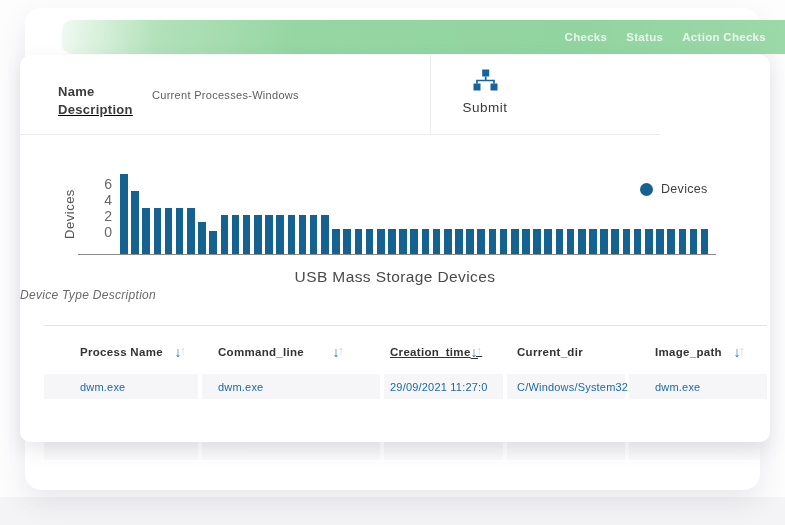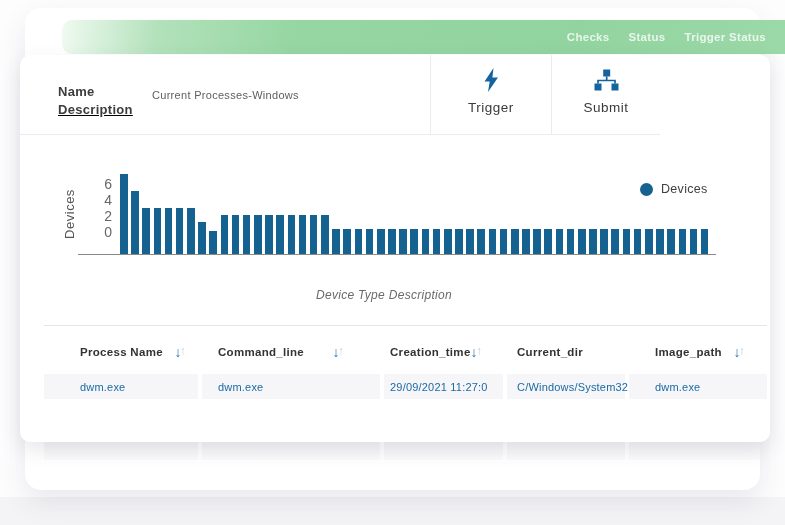--- a/index.html
+++ b/index.html
@@ -41,37 +41,37 @@
   .y-label { position:absolute; left:49px; top:79px; transform:translate(-50%,-50%) rotate(-90deg);
     font-size:13px; color:#555; letter-spacing:.5px; white-space:nowrap; }
   .tick { position:absolute; width:30px; left:62px; text-align:right; font-size:14px; color:#666; line-height:16px; }
   .plot { position:absolute; left:58px; top:0; width:638px; height:120px; border-bottom:1.5px solid #8a8a8a; }
   .bar { position:absolute; bottom:0; width:7.6px; background:#15618f; }
   .legend { position:absolute; left:620px; top:47px; display:flex; align-items:center; gap:8px; }
   .legend-dot { width:13px; height:13px; border-radius:50%; background:#15618f; }
   .legend-text { font-size:12.5px; color:#3f3f3f; letter-spacing:.3px; }
   .chart-title { position:absolute; left:0; width:750px; top:133px; text-align:center;
     font-size:15.5px; color:#4a4a4a; letter-spacing:.4px; }
-  .chart-subtitle { position:absolute; left:0; width:728px; top:153px; text-align:center;
+  .chart-subtitle { position:absolute; left:0; width:728px; top:153px; text-align:left;
     font-size:12px; font-style:italic; color:#6a6a6a; letter-spacing:.3px; }
 
   
   .table-wrap { position:absolute; left:24px; top:270px; width:723px; border-top:1px solid #e5e5e5; padding-top:5px; }
   .tgrid { display:grid; grid-template-columns:154px 178px 119px 118px 138px; column-gap:4px; row-gap:2px; }
   .th { height:41px; background:#fff; display:flex; align-items:center; justify-content:space-between;
     font-size:11.5px; font-weight:700; color:#333; letter-spacing:.3px; }
   .td { height:25px; background:#f6f6f8; display:flex; align-items:center;
     font-size:11px; color:#1b6aa5; letter-spacing:.2px; cursor:pointer; }
   .th:nth-child(1), .td:nth-child(6)  { padding-left:36px; }
   .th:nth-child(2), .td:nth-child(7)  { padding-left:16px; }
   .th:nth-child(3), .td:nth-child(8)  { padding-left:6px; }
   .th:nth-child(4), .td:nth-child(9)  { padding-left:10px; }
   .th:nth-child(5), .td:nth-child(10) { padding-left:26px; }
   .th:nth-child(1) { padding-right:12px; } .th:nth-child(2) { padding-right:36px; }
-  .th:nth-child(3) { padding-right:26px; } .th:nth-child(4) { padding-right:10px; }
+  .th:nth-child(3) { padding-right:26px;text-decoration:underline; } .th:nth-child(4) { padding-right:10px; }
   .th:nth-child(5) { padding-right:22px; }
   .sort { display:flex; align-items:center; cursor:pointer; line-height:1; }
   .sd { color:#2e77ae; font-size:14px; font-weight:700; }
   .su { color:#c8d1d8; font-size:12px; margin-left:-2px; position:relative; top:-1px; }
 
   
   .faded-row { position:absolute; top:434px; height:26px; opacity:.55;
     background:linear-gradient(180deg,#e9e9ee 0%, #f8f8fa 100%); }
   .faded-chip { position:absolute; left:41px; top:433px; width:14px; height:5px; background:#d6d6dc; opacity:.8; }
 </style>
@@ -80,49 +80,41 @@
 
 <div class="page">
   <div class="page-band"></div>
 
   <div class="outer-card"></div>
 
   <div class="green-bar">
     <span id="nav-items" style="display:flex;gap:19px;align-items:center;">
         <span class="nav-item">Checks</span>
         <span class="nav-item">Status</span>
-        <span class="nav-item">Trigger Status</span>
+        <span class="nav-item">Action Checks</span>
       </span>
     <span class="home-ic">
       <svg width="17" height="16" viewBox="0 0 24 22" fill="none" stroke="#e2f4e6" stroke-width="2" stroke-linecap="round" stroke-linejoin="round">
         <path d="M3 10 L12 2 L21 10"></path>
         <path d="M5 9 V20 H9.5 V14 H14.5 V20 H19 V9"></path>
       </svg>
     </span>
   </div>
 
   <div class="main-card">
 
     <div class="info">
       <div class="info-row r1">
         <span class="info-label">Name</span>
         <span class="info-value">Current Processes-Windows</span>
       </div>
       <div class="info-row r2">
         <span class="info-label">Description</span>
       </div>
       <div class="actions" id="actions">
-          <div class="action-cell c1">
-            <span class="action-icon">
-              <svg width="20" height="26" viewBox="0 0 20 26">
-                <path d="M12.5 1 L3.5 14.5 h5.2 L7 25 L17 10.5 h-5.6 z" fill="#1464a0"></path>
-              </svg>
-            </span>
-            <span class="action-label">Trigger</span>
-          </div>
           <div class="action-cell c2">
             <span class="action-icon">
               <svg width="27" height="25" viewBox="0 0 27 25">
                 <rect x="10.2" y="1.5" width="7" height="7" fill="#1464a0"></rect>
                 <rect x="1.5" y="15.5" width="7" height="7" fill="#1464a0"></rect>
                 <rect x="18.5" y="15.5" width="7" height="7" fill="#1464a0"></rect>
                 <path d="M13.7 8.5 v4 M5 15.5 v-3 h17 v3" stroke="#1464a0" stroke-width="1.7" fill="none"></path>
               </svg>
             </span>
             <span class="action-label">Submit</span>
@@ -190,20 +182,21 @@
           <div class="bar" style="left: 578.16px; height: 25px; background: rgb(21, 97, 143);"></div>
           <div class="bar" style="left: 589.33px; height: 25px; background: rgb(21, 97, 143);"></div>
           <div class="bar" style="left: 600.5px; height: 25px; background: rgb(21, 97, 143);"></div>
           <div class="bar" style="left: 611.67px; height: 25px; background: rgb(21, 97, 143);"></div>
           <div class="bar" style="left: 622.84px; height: 25px; background: rgb(21, 97, 143);"></div>
         </div>
       <div class="legend">
         <span class="legend-dot"></span>
         <span class="legend-text">Devices</span>
       </div>
+      <div class="chart-title">USB Mass Storage Devices</div>
       <div class="chart-subtitle">Device Type Description</div>
     </div>
 
     <div class="table-wrap">
       <div class="tgrid" id="tgrid">
           <div class="th">
             <span>Process Name</span>
             <span class="sort">
               <span class="sd">↓</span>
               <span class="su">↑</span>

